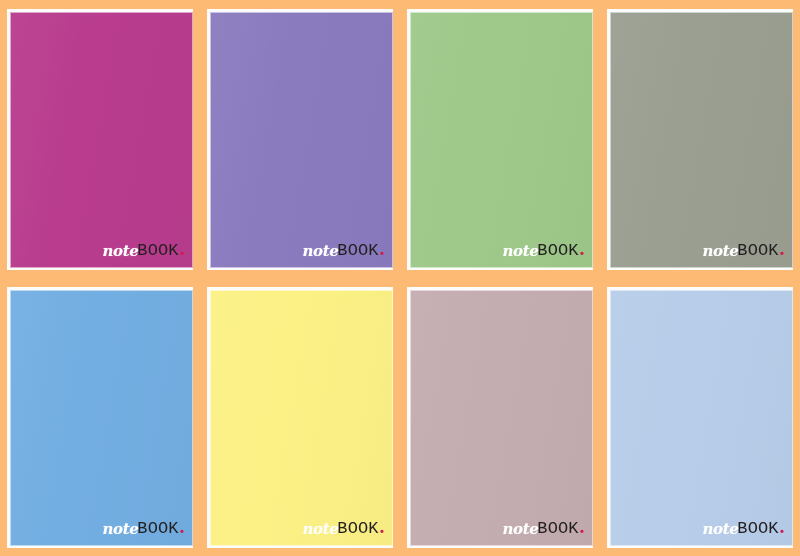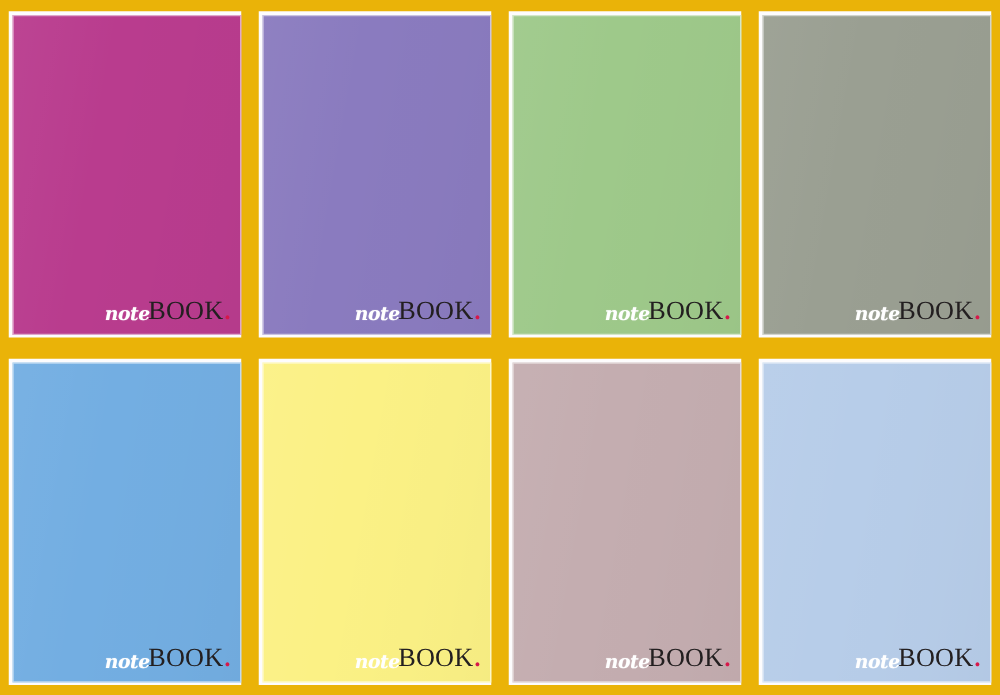--- a/index.html
+++ b/index.html
@@ -12,21 +12,21 @@
     width: 800px;
     height: 556px;
     overflow: hidden;
     font-family: "Liberation Sans", sans-serif;
   }
 
   #product-grid {
     position: relative;
     width: 800px;
     height: 556px;
-    background: #eab308;
+    background: #fdba74;
     display: grid;
     grid-template-columns: repeat(4, 200px);
     grid-template-rows: repeat(2, 278px);
   }
 
   .cover-cell {
     position: relative;
     width: 200px;
     height: 278px;
     box-sizing: border-box;
@@ -88,23 +88,23 @@
     font-size: 15px;
     color: #ffffff;
     letter-spacing: -0.4px;
     margin-right: -1px;
     position: relative;
     top: 1px;
     text-shadow: 0 0 1px rgba(255,255,255,0.45);
   }
 
   .logo-book {
-    font-family: Liberation Serif, serif;
+    font-family: Liberation Mono, monospace;
     font-weight: 400;
-    font-size: 21px;
+    font-size: 17px;
     color: #231f20;
     letter-spacing: 0.1px;
   }
 
   .logo-dot {
     font-family: "DejaVu Serif", "Liberation Serif", serif;
     font-weight: 700;
     font-size: 17px;
     margin-left: 0.5px;
   }

